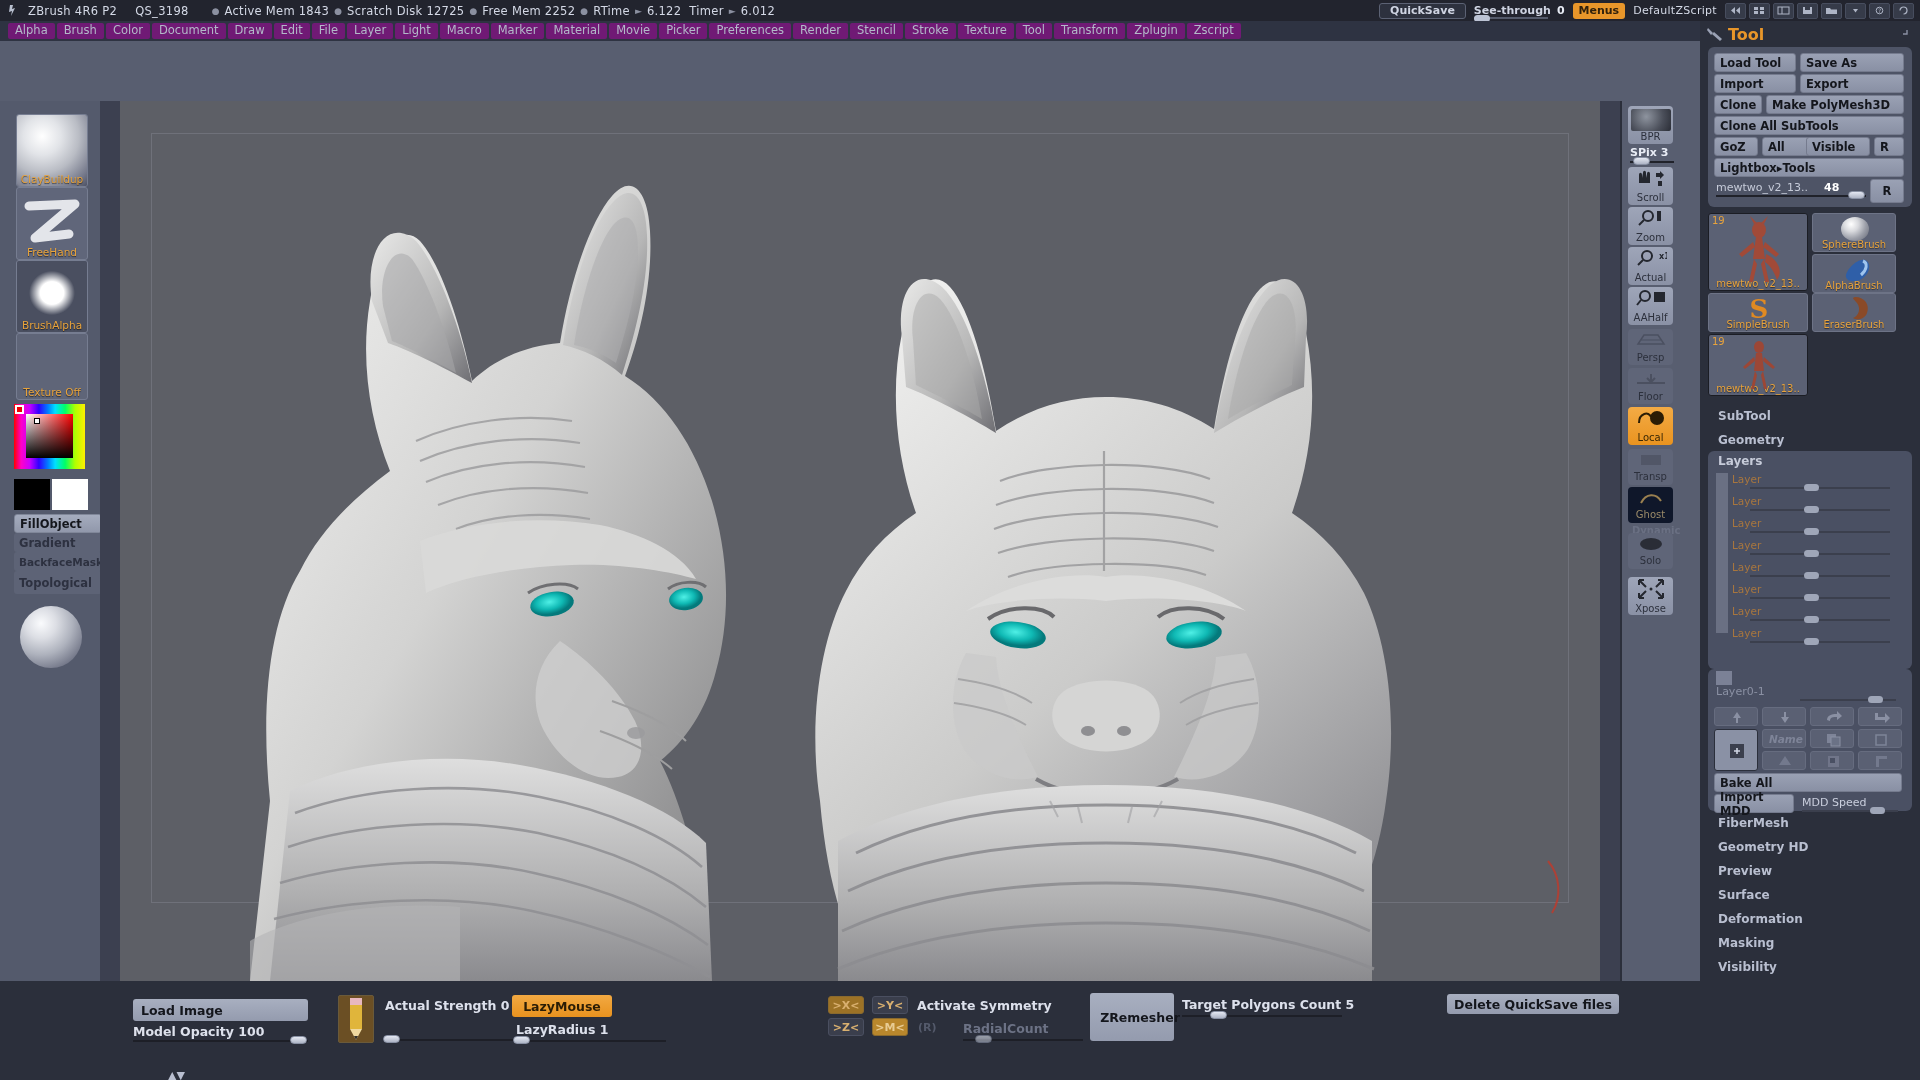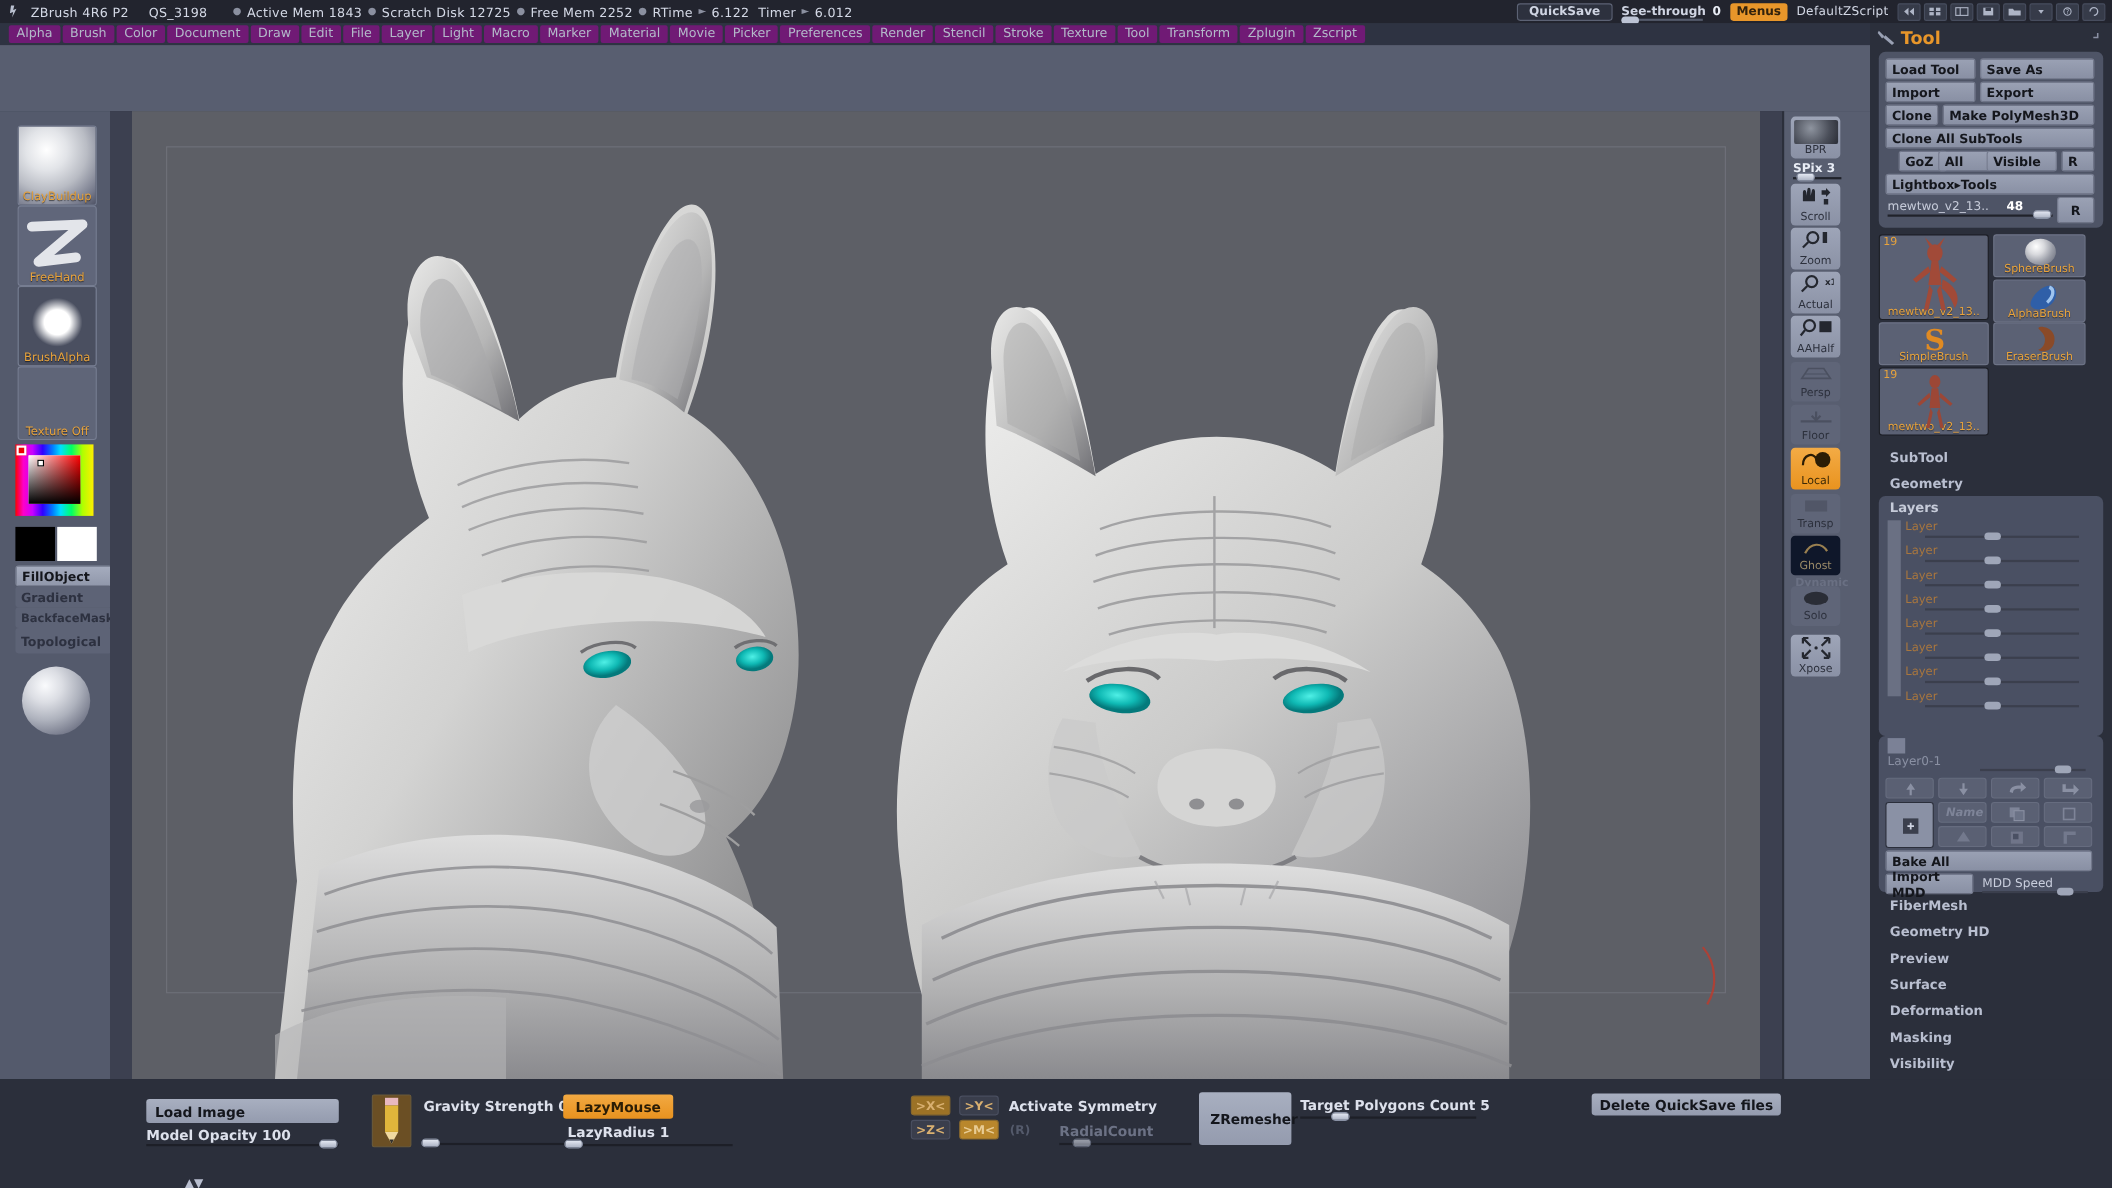--- a/index.html
+++ b/index.html
@@ -700,21 +700,21 @@
     </div>
 
     <div class="tp-box" style="top:26px; height:160px;">
       <div class="tp-btn" style="left:6px; top:6px; width:82px; height:19px;">Load Tool</div>
       <div class="tp-btn" style="left:92px; top:6px; width:104px; height:19px;">Save As</div>
       <div class="tp-btn" style="left:6px; top:27px; width:82px; height:19px;">Import</div>
       <div class="tp-btn" style="left:92px; top:27px; width:104px; height:19px;">Export</div>
       <div class="tp-btn" style="left:6px; top:48px; width:48px; height:19px;">Clone</div>
       <div class="tp-btn" style="left:58px; top:48px; width:138px; height:19px;">Make PolyMesh3D</div>
       <div class="tp-btn" style="left:6px; top:69px; width:190px; height:19px;">Clone All SubTools</div>
-      <div class="tp-btn" style="left:18px; top:90px; width:44px; height:19px;">GoZ</div>
+      <div class="tp-btn" style="left:6px; top:90px; width:44px; height:19px;">GoZ</div>
       <div class="tp-btn" style="left:54px; top:90px; width:48px; height:19px;">All</div>
       <div class="tp-btn" style="left:98px; top:90px; width:64px; height:19px;">Visible</div>
       <div class="tp-btn" style="left:166px; top:90px; width:30px; height:19px;">R</div>
       <div class="tp-btn" style="left:6px; top:111px; width:190px; height:19px;">Lightbox▸Tools</div>
       <div style="position:absolute; left:8px; top:134px; font-size:11px; color:#c6cbd9;">mewtwo_v2_13..</div>
       <div style="position:absolute; left:116px; top:134px; font-size:11px; font-weight:bold; color:#fff;">48</div>
       <div class="sld-track" style="left:8px; top:148px; width:150px;"></div>
       <div class="sld-knob" style="left:140px; top:144px;"></div>
       <div class="tp-btn" style="left:162px; top:132px; width:34px; height:24px; justify-content:center; padding-left:0;">R</div>
     </div>
@@ -914,21 +914,21 @@
 
     <div class="pencil-ico" style="left:338px; top:14px; width:36px; height:48px;">
       <svg width="34" height="46" viewBox="0 0 34 46">
           <rect x="11" y="2" width="12" height="7" fill="#e8b8c0"></rect>
           <rect x="11" y="9" width="12" height="24" fill="#e0b53b"></rect>
           <path d="M11 33 L23 33 L17 44 Z" fill="#f0d9a0"></path>
           <path d="M15 40 L19 40 L17 44 Z" fill="#33302c"></path>
         </svg>
     </div>
     <div class="bb-lbl" style="left:385px; top:17px;">
-      <span>Gravity Strength</span>
+      <span>Actual Strength</span>
       <span>0</span>
     </div>
     <div class="bb-track" style="left:385px; top:58px; width:130px;"></div>
     <div class="bb-knob" style="left:383px; top:54px;"></div>
 
     <div class="bb-btn orange center" style="left:512px; top:14px; width:100px; height:22px;">LazyMouse</div>
     <div class="bb-lbl" style="left:516px; top:41px;">
       <span>LazyRadius</span>
       <span>1</span>
     </div>

